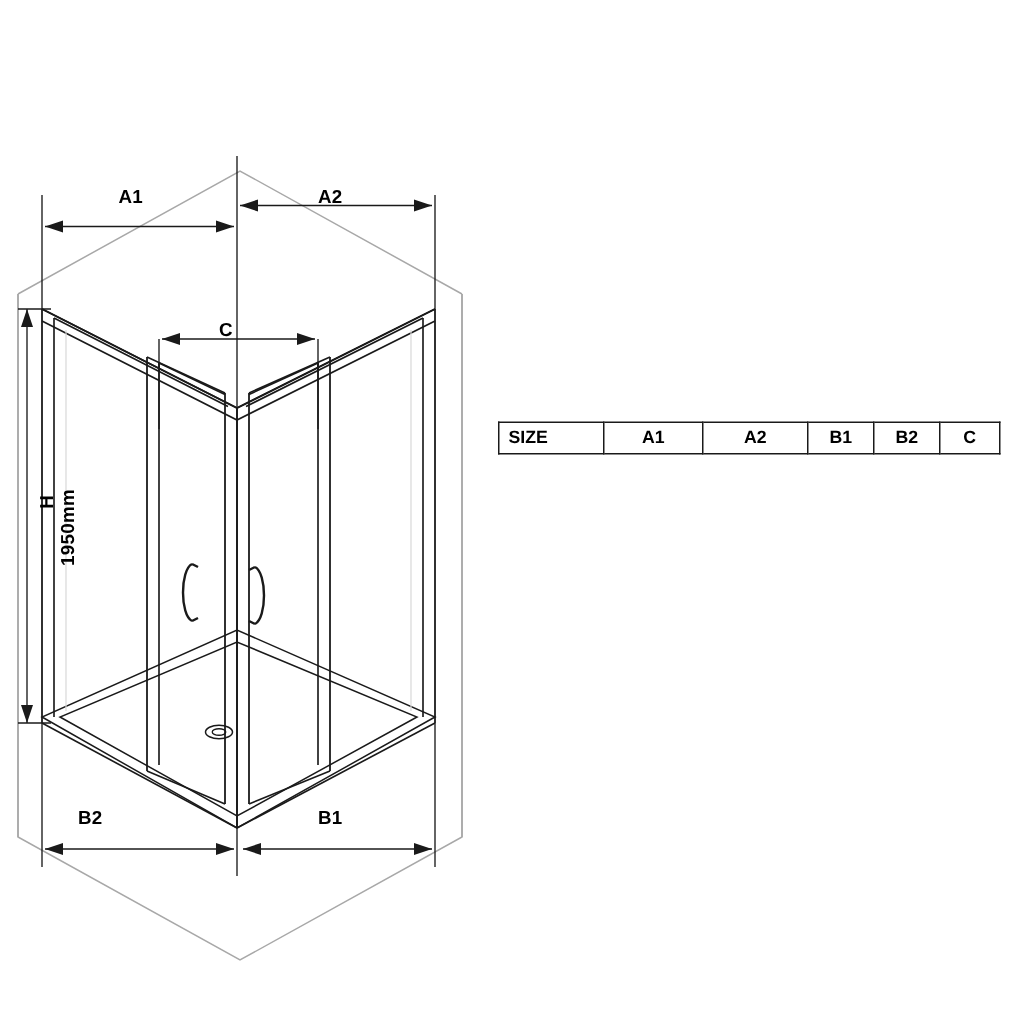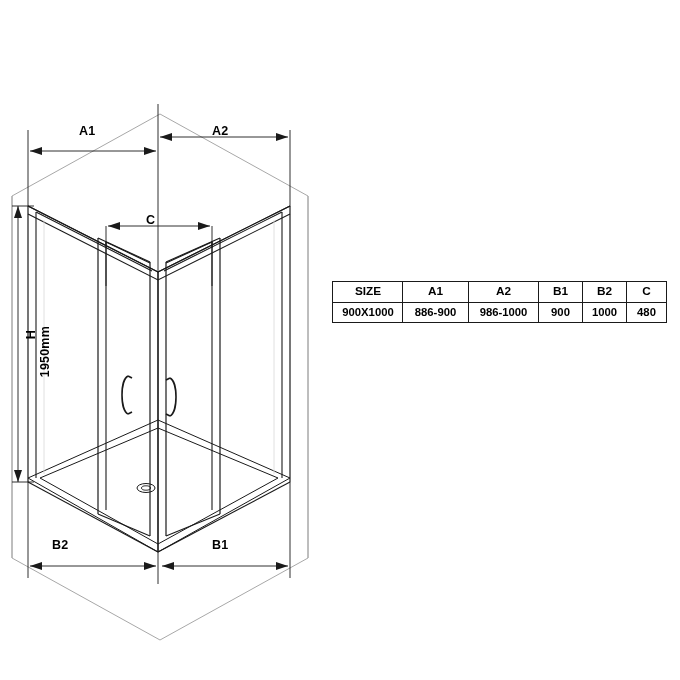--- a/index.html
+++ b/index.html
@@ -53,21 +53,21 @@
     padding: 3px 5px;
     text-align: center;
     line-height: 1.15;
     white-space: nowrap;
     font-weight: bold;
   }
   table.sizes th {
     font-size: 11.8px;
   }
   table.sizes td.first, table.sizes th.first {
-    text-align: center;
+    text-align: left;
     padding-left: 6px;
   }
   table.sizes col.c-size { width: 70px; }
   table.sizes col.c-a1 { width: 66px; }
   table.sizes col.c-a2 { width: 70px; }
   table.sizes col.c-b1 { width: 44px; }
   table.sizes col.c-b2 { width: 44px; }
   table.sizes col.c-c { width: 40px; }
 </style>
 </head>
@@ -210,24 +210,16 @@
       <tr>
         <th class="first">SIZE</th>
         <th>A1</th>
         <th>A2</th>
         <th>B1</th>
         <th>B2</th>
         <th>C</th>
       </tr>
     </thead>
     <tbody>
-      <tr>
-        <td class="first">900X1000</td>
-        <td>886-900</td>
-        <td>986-1000</td>
-        <td>900</td>
-        <td>1000</td>
-        <td>480</td>
-      </tr>
     </tbody>
   </table>
 
 </div>
 
 </body></html>

